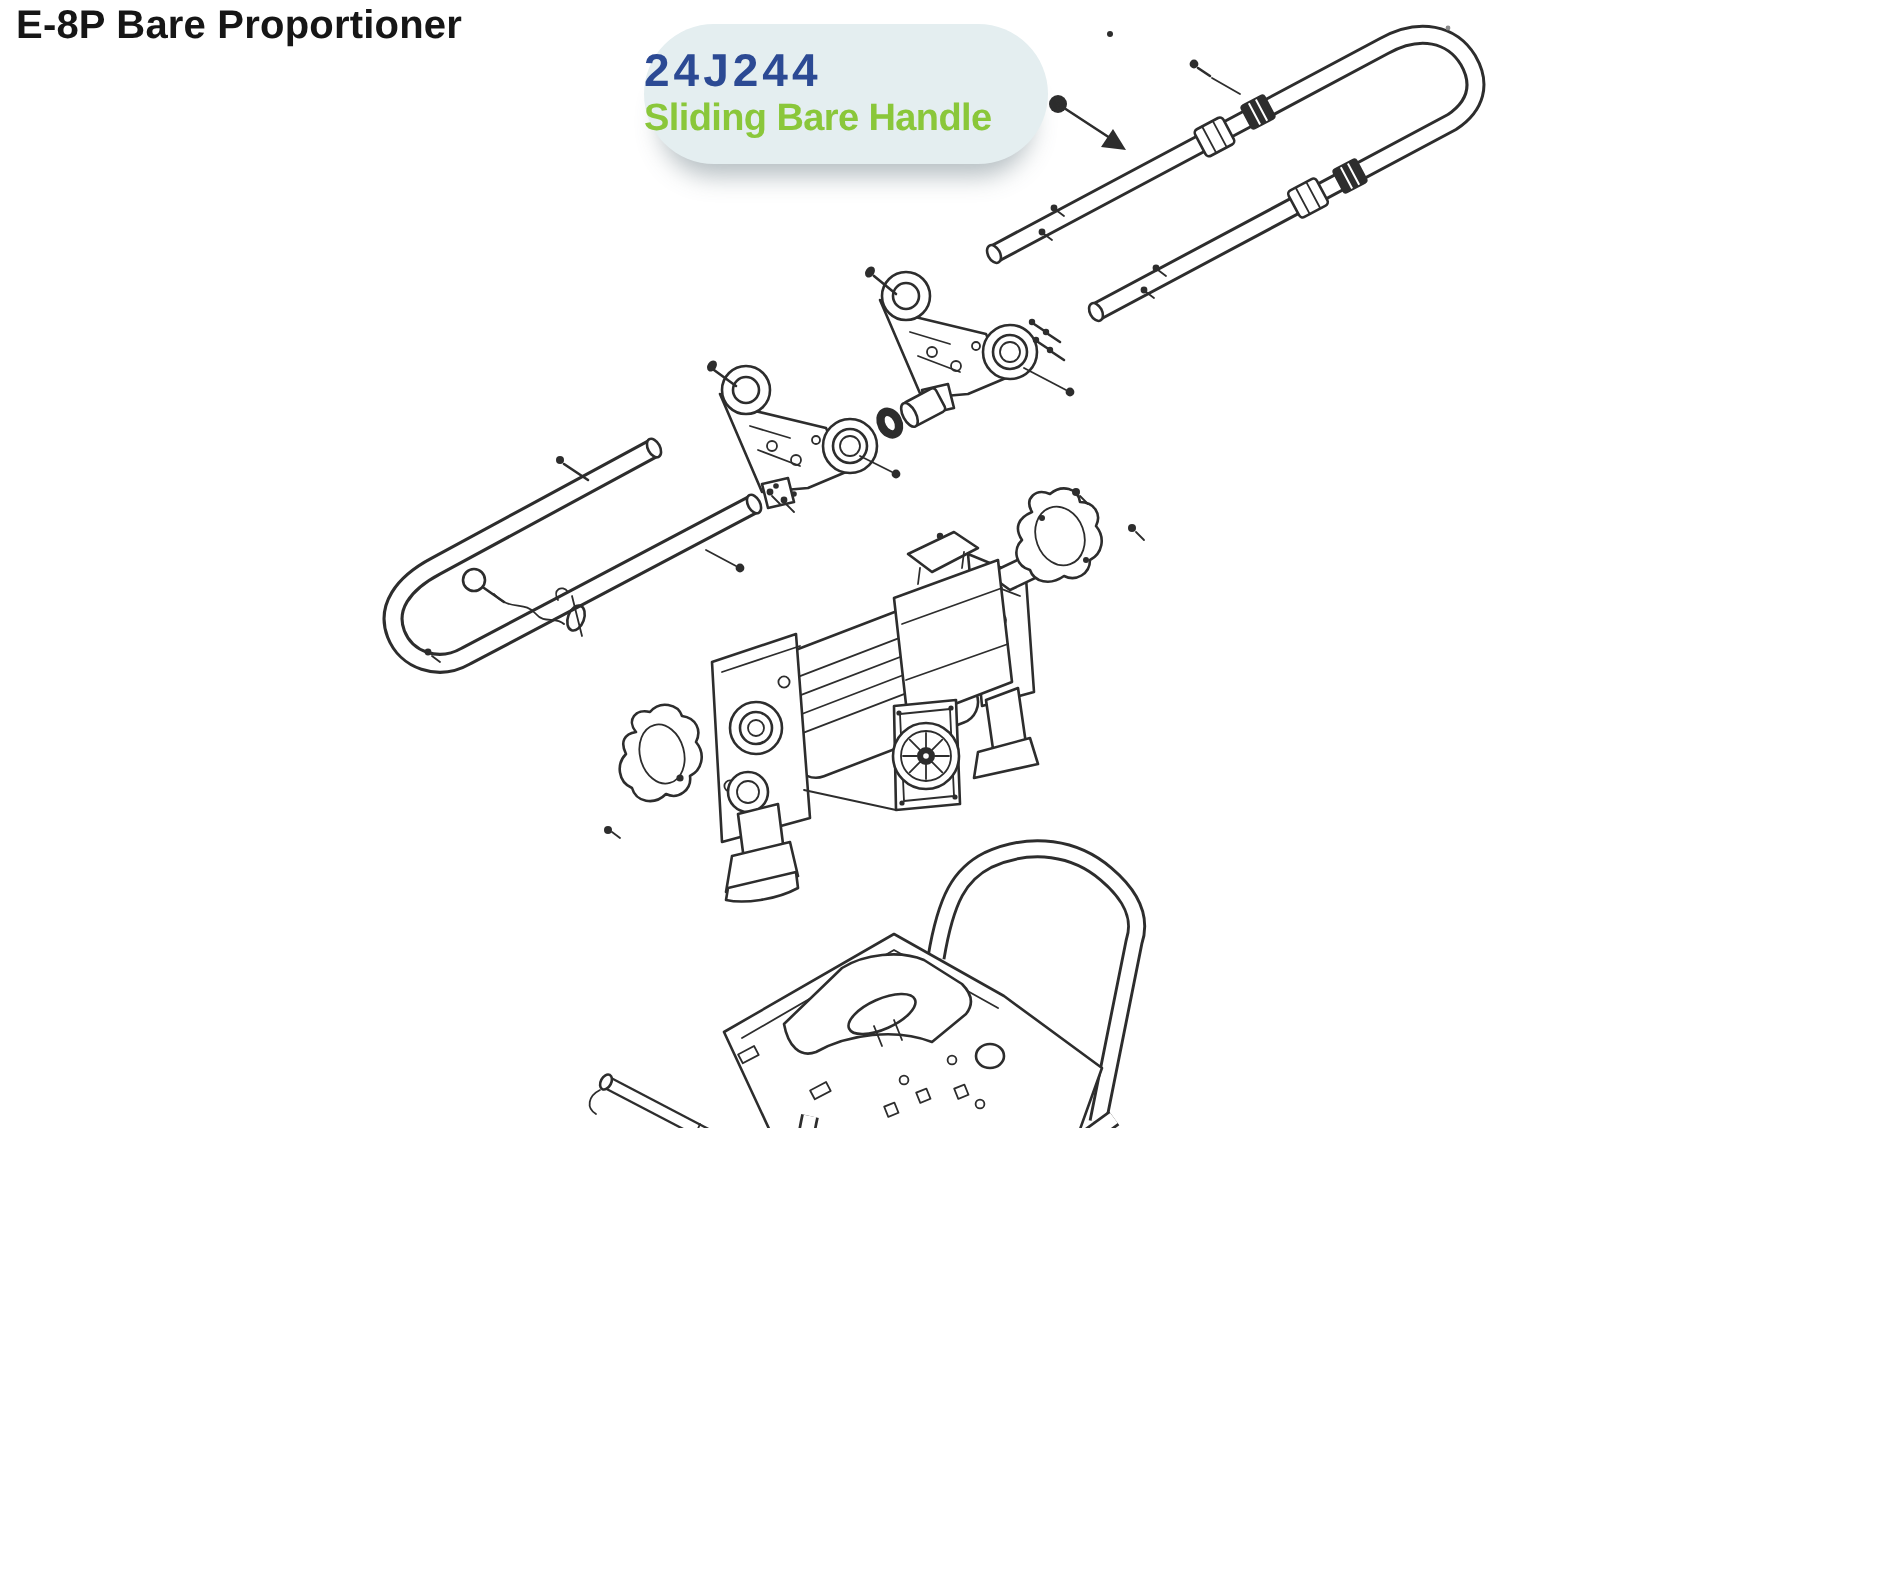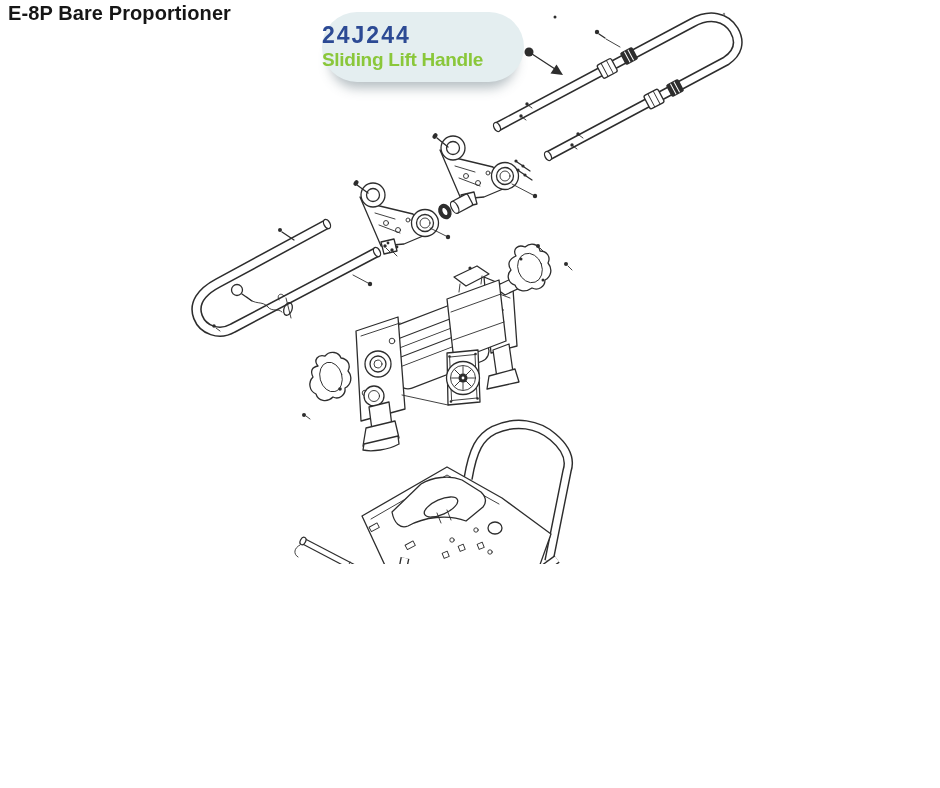--- a/index.html
+++ b/index.html
@@ -32,21 +32,21 @@
 </style>
 </head>
 <body>
 
 <div class="stage">
 
   <h1 class="title">E-8P Bare Proportioner</h1>
 
   <div class="callout">
     <span class="pn">24J244</span>
-    <span class="nm">Sliding Lift Handle</span>
+    <span class="nm">Sliding Bare Handle</span>
   </div>
 
   <svg class="diagram" width="940" height="788" viewBox="0 0 940 788" xmlns="http://www.w3.org/2000/svg">
     <defs>
       <g id="bracket">
         <path class="w" d="M-10,7 L40,19 L50,41 L31,49 L8,51 L-13,2 Z"></path>
         <path class="w" d="M8,47 L21,44 L24,56 L11,59 Z"></path>
         <line class="ln thin" x1="2" y1="18" x2="22" y2="24"></line>
         <line class="ln thin" x1="6" y1="30" x2="27" y2="38"></line>
         <circle class="ln thin" cx="13" cy="28" r="2.5"></circle>

